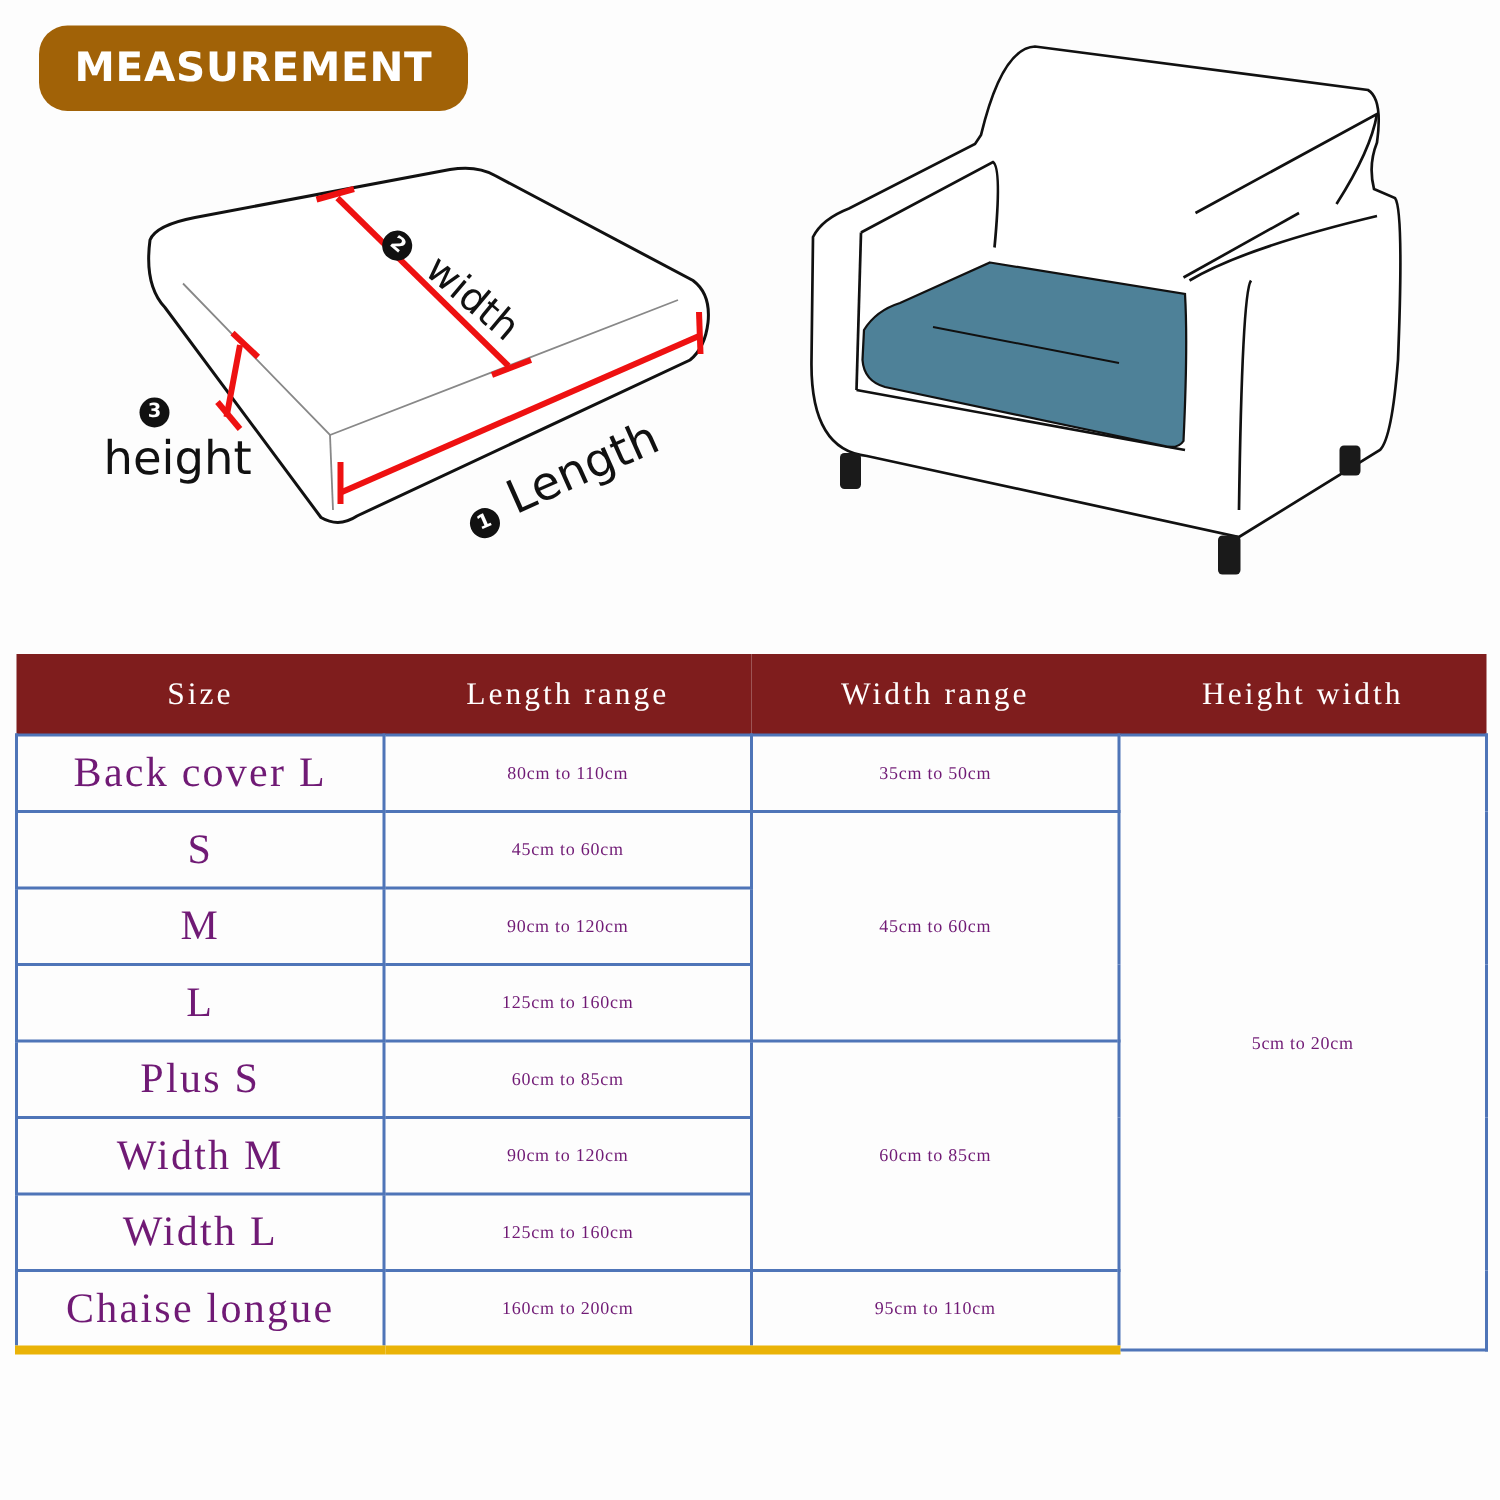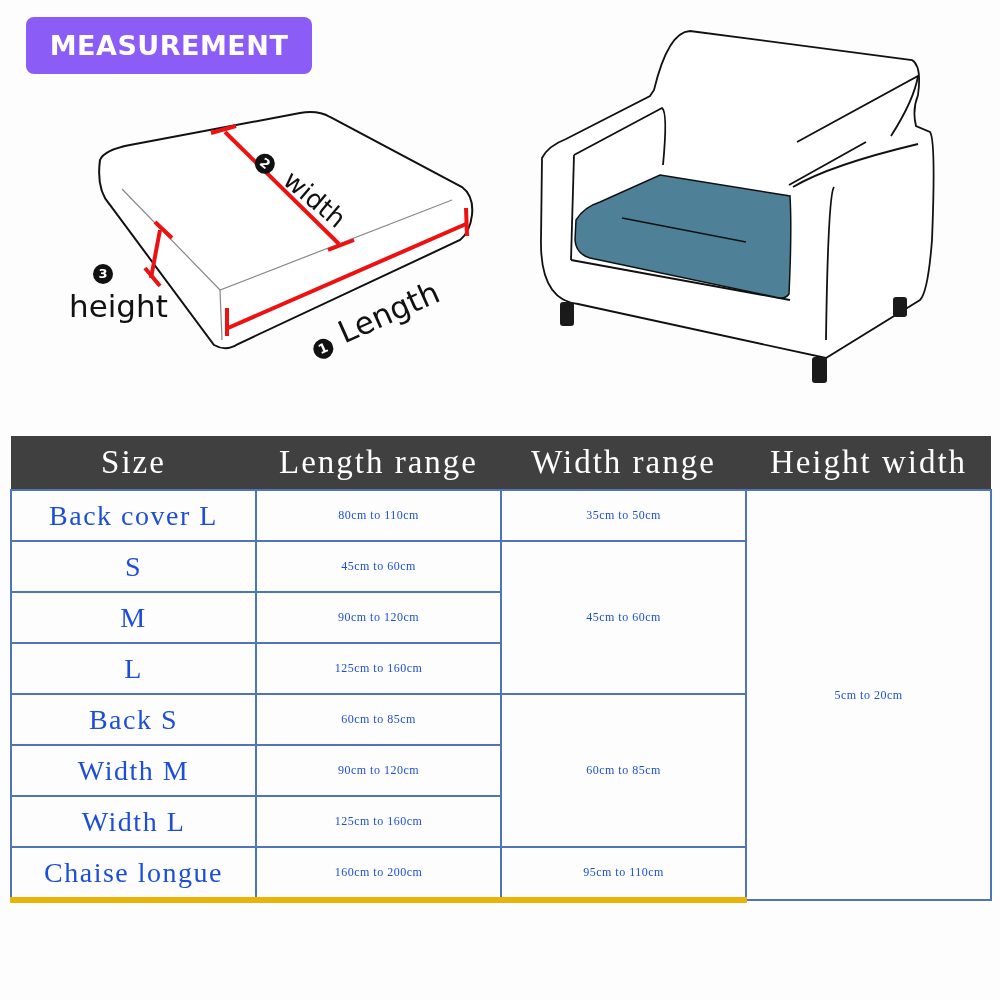--- a/index.html
+++ b/index.html
@@ -1,24 +1,24 @@
 <!DOCTYPE html>
 <html><head>
 <meta charset="utf-8">
 <style>
   html, body { margin:0; padding:0; }
   body { width:1000px; height:1000px; background:#fdfdfd; position:relative; overflow:hidden; font-family:"Liberation Sans", sans-serif; }
-  .badge { position:absolute; left:26px; top:17px; width:286px; height:57px; background:#8b5cf6; border-radius:8px; display:flex; align-items:center; justify-content:center; }
+  .badge { position:absolute; left:26px; top:17px; width:286px; height:57px; background:#a16207; border-radius:19px; display:flex; align-items:center; justify-content:center; }
   .badge span { color:#fff; font-family:"DejaVu Sans", sans-serif; font-weight:bold; font-size:27px; letter-spacing:0.5px; }
   svg.illus { position:absolute; left:0; top:0; }
   .lbl { position:absolute; font-family:"DejaVu Sans", sans-serif; color:#111; }
   .num { display:inline-flex; width:20px; height:20px; border-radius:50%; background:#111; color:#fff; font-size:13px; font-weight:bold; align-items:center; justify-content:center; }
   table.sz { position:absolute; left:10px; top:436px; width:980px; border-collapse:collapse; table-layout:fixed; font-family:"Liberation Mono", "DejaVu Sans Mono", monospace; }
-  table.sz th { background:#404040; color:#fff; font-weight:normal; font-family:"Liberation Serif", serif; font-size:33px; letter-spacing:2px; height:53px; border:none; padding:0; }
-  table.sz td { border:2px solid #4f75b8; height:49px; text-align:center; padding:0; color:#1d4ed8; font-family:"Liberation Serif", serif; }
+  table.sz th { background:#7f1d1d; color:#fff; font-weight:normal; font-family:"Liberation Serif", serif; font-size:21px; letter-spacing:2px; height:53px; border:none; padding:0; }
+  table.sz td { border:2px solid #4f75b8; height:49px; text-align:center; padding:0; color:#701a75; font-family:"Liberation Serif", serif; }
   td.size { font-size:28px; letter-spacing:1.5px; }
   td.val { font-size:12px; letter-spacing:0.5px; }
   table.sz tr:last-child td { border-bottom:6px solid #eab308; }
 </style>
 </head>
 <body>
 
 <div class="badge">
   <span>MEASUREMENT</span>
 </div>
@@ -103,21 +103,21 @@
     </tr>
     <tr>
       <td class="size">M</td>
       <td class="val">90cm to 120cm</td>
     </tr>
     <tr>
       <td class="size">L</td>
       <td class="val">125cm to 160cm</td>
     </tr>
     <tr>
-      <td class="size">Back S</td>
+      <td class="size">Plus S</td>
       <td class="val">60cm to 85cm</td>
       <td class="val" rowspan="3">60cm to 85cm</td>
     </tr>
     <tr>
       <td class="size">Width M</td>
       <td class="val">90cm to 120cm</td>
     </tr>
     <tr>
       <td class="size">Width L</td>
       <td class="val">125cm to 160cm</td>

